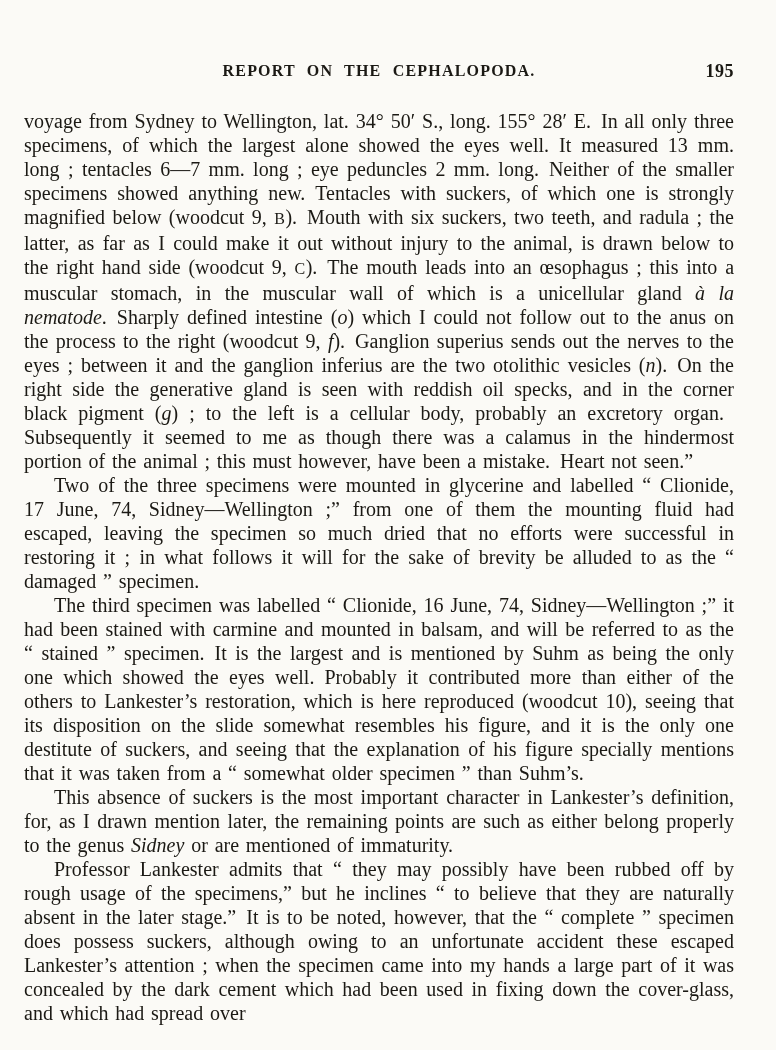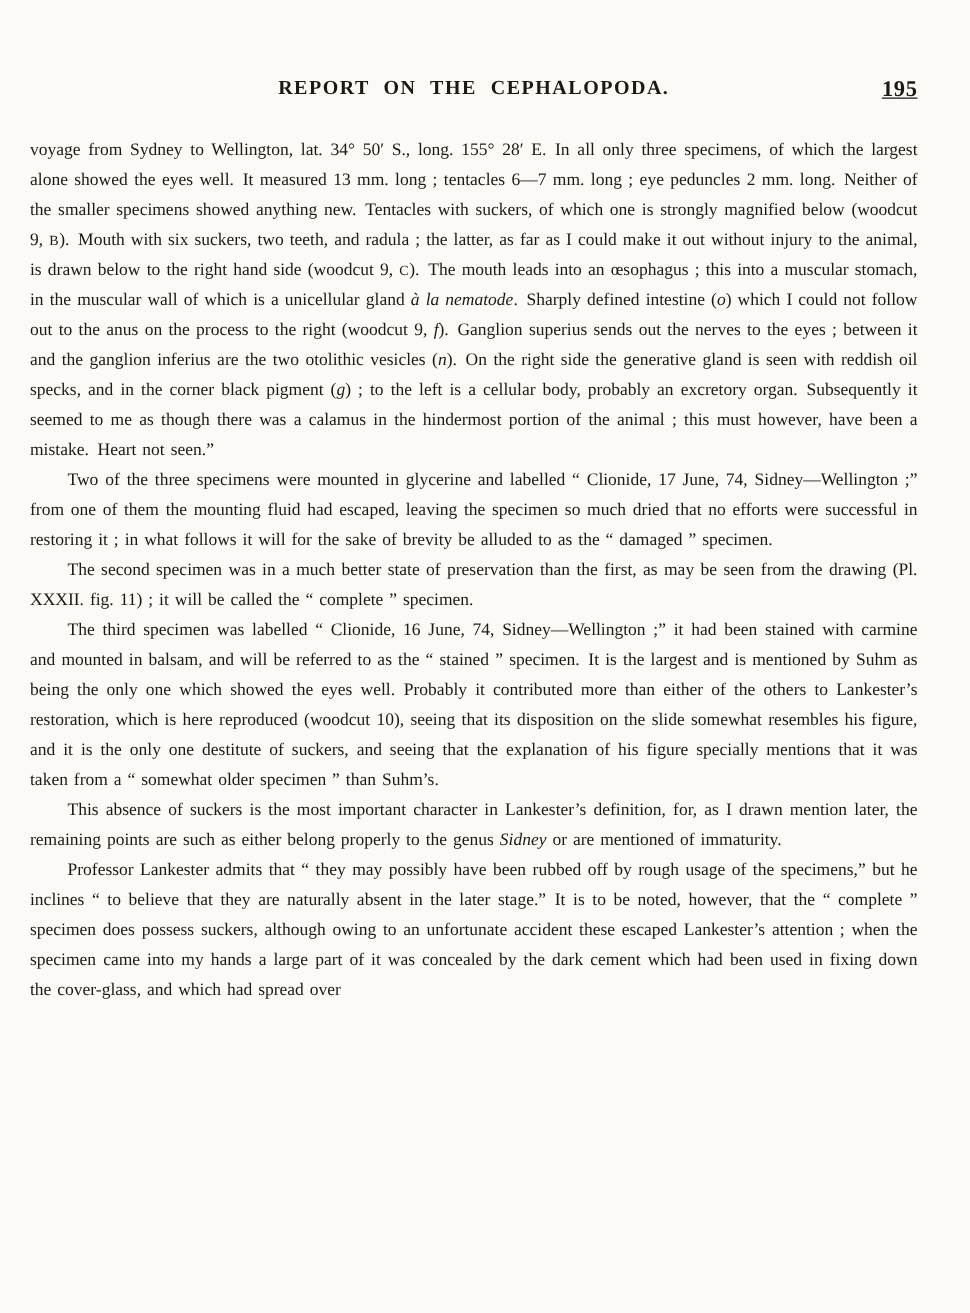--- a/index.html
+++ b/index.html
@@ -33,25 +33,24 @@
     word-spacing:6px;
     line-height:22px;
   }
   .running-head .pagenum{
     position:absolute;
     right:0;top:0;
     font-weight:700;
     font-size:18px;
     line-height:22px;
     letter-spacing:0.5px;
-    text-decoration:underline;
   }
   .body-text{
     margin-top:27px;
-    font-size:14px;
+    font-size:20px;
     line-height:24px;
     text-align:justify;
     word-spacing:0.09em;
   }
   .body-text p{
     margin:0;
     padding:0;
   }
   .body-text p.indent{
     text-indent:30px;
@@ -63,18 +62,17 @@
 <body>
 
 <div class="page">
   <div class="running-head">
     <div class="title">REPORT ON THE CEPHALOPODA.</div>
     <div class="pagenum">195</div>
   </div>
   <div class="body-text">
       <p class=""><span>voyage from Sydney to Wellington, lat. 34° 50′ S., long. 155° 28′ E. In all only three specimens, of which the largest alone showed the eyes well. It measured 13 mm. long ; tentacles 6—7 mm. long ; eye peduncles 2 mm. long. Neither of the smaller specimens showed anything new. Tentacles with suckers, of which one is strongly magnified below (woodcut 9, </span><span class="sc">B</span><span>). Mouth with six suckers, two teeth, and radula ; the latter, as far as I could make it out without injury to the animal, is drawn below to the right hand side (woodcut 9, </span><span class="sc">C</span><span>). The mouth leads into an œsophagus ; this into a muscular stomach, in the muscular wall of which is a unicellular gland </span><span class="it">à la nematode</span><span>. Sharply defined intestine (</span><span class="it">o</span><span>) which I could not follow out to the anus on the process to the right (woodcut 9, </span><span class="it">f</span><span>). Ganglion superius sends out the nerves to the eyes ; between it and the ganglion inferius are the two otolithic vesicles (</span><span class="it">n</span><span>). On the right side the generative gland is seen with reddish oil specks, and in the corner black pigment (</span><span class="it">g</span><span>) ; to the left is a cellular body, probably an excretory organ. Subsequently it seemed to me as though there was a calamus in the hindermost portion of the animal ; this must however, have been a mistake. Heart not seen.”</span></p>
       <p class="indent"><span>Two of the three specimens were mounted in glycerine and labelled “ Clionide, 17 June, 74, Sidney—Wellington ;” from one of them the mounting fluid had escaped, leaving the specimen so much dried that no efforts were successful in restoring it ; in what follows it will for the sake of brevity be alluded to as the “ damaged ” specimen.</span></p>
-      <p class="indent"><span>The second specimen was in a much better state of preservation than the first, as may be seen from the drawing (Pl. XXXII. fig. 11) ; it will be called the “ complete ” specimen.</span></p>
       <p class="indent"><span>The third specimen was labelled “ Clionide, 16 June, 74, Sidney—Wellington ;” it had been stained with carmine and mounted in balsam, and will be referred to as the “ stained ” specimen. It is the largest and is mentioned by Suhm as being the only one which showed the eyes well. Probably it contributed more than either of the others to Lankester’s restoration, which is here reproduced (woodcut 10), seeing that its disposition on the slide somewhat resembles his figure, and it is the only one destitute of suckers, and seeing that the explanation of his figure specially mentions that it was taken from a “ somewhat older specimen ” than Suhm’s.</span></p>
       <p class="indent"><span>This absence of suckers is the most important character in Lankester’s definition, for, as I drawn mention later, the remaining points are such as either belong properly to the genus </span><span class="it">Sidney</span><span> or are mentioned of immaturity.</span></p>
       <p class="indent"><span>Professor Lankester admits that “ they may possibly have been rubbed off by rough usage of the specimens,” but he inclines “ to believe that they are naturally absent in the later stage.” It is to be noted, however, that the “ complete ” specimen does possess suckers, although owing to an unfortunate accident these escaped Lankester’s attention ; when the specimen came into my hands a large part of it was concealed by the dark cement which had been used in fixing down the cover-glass, and which had spread over</span></p>
     </div>
 </div>
 
 </body></html>

